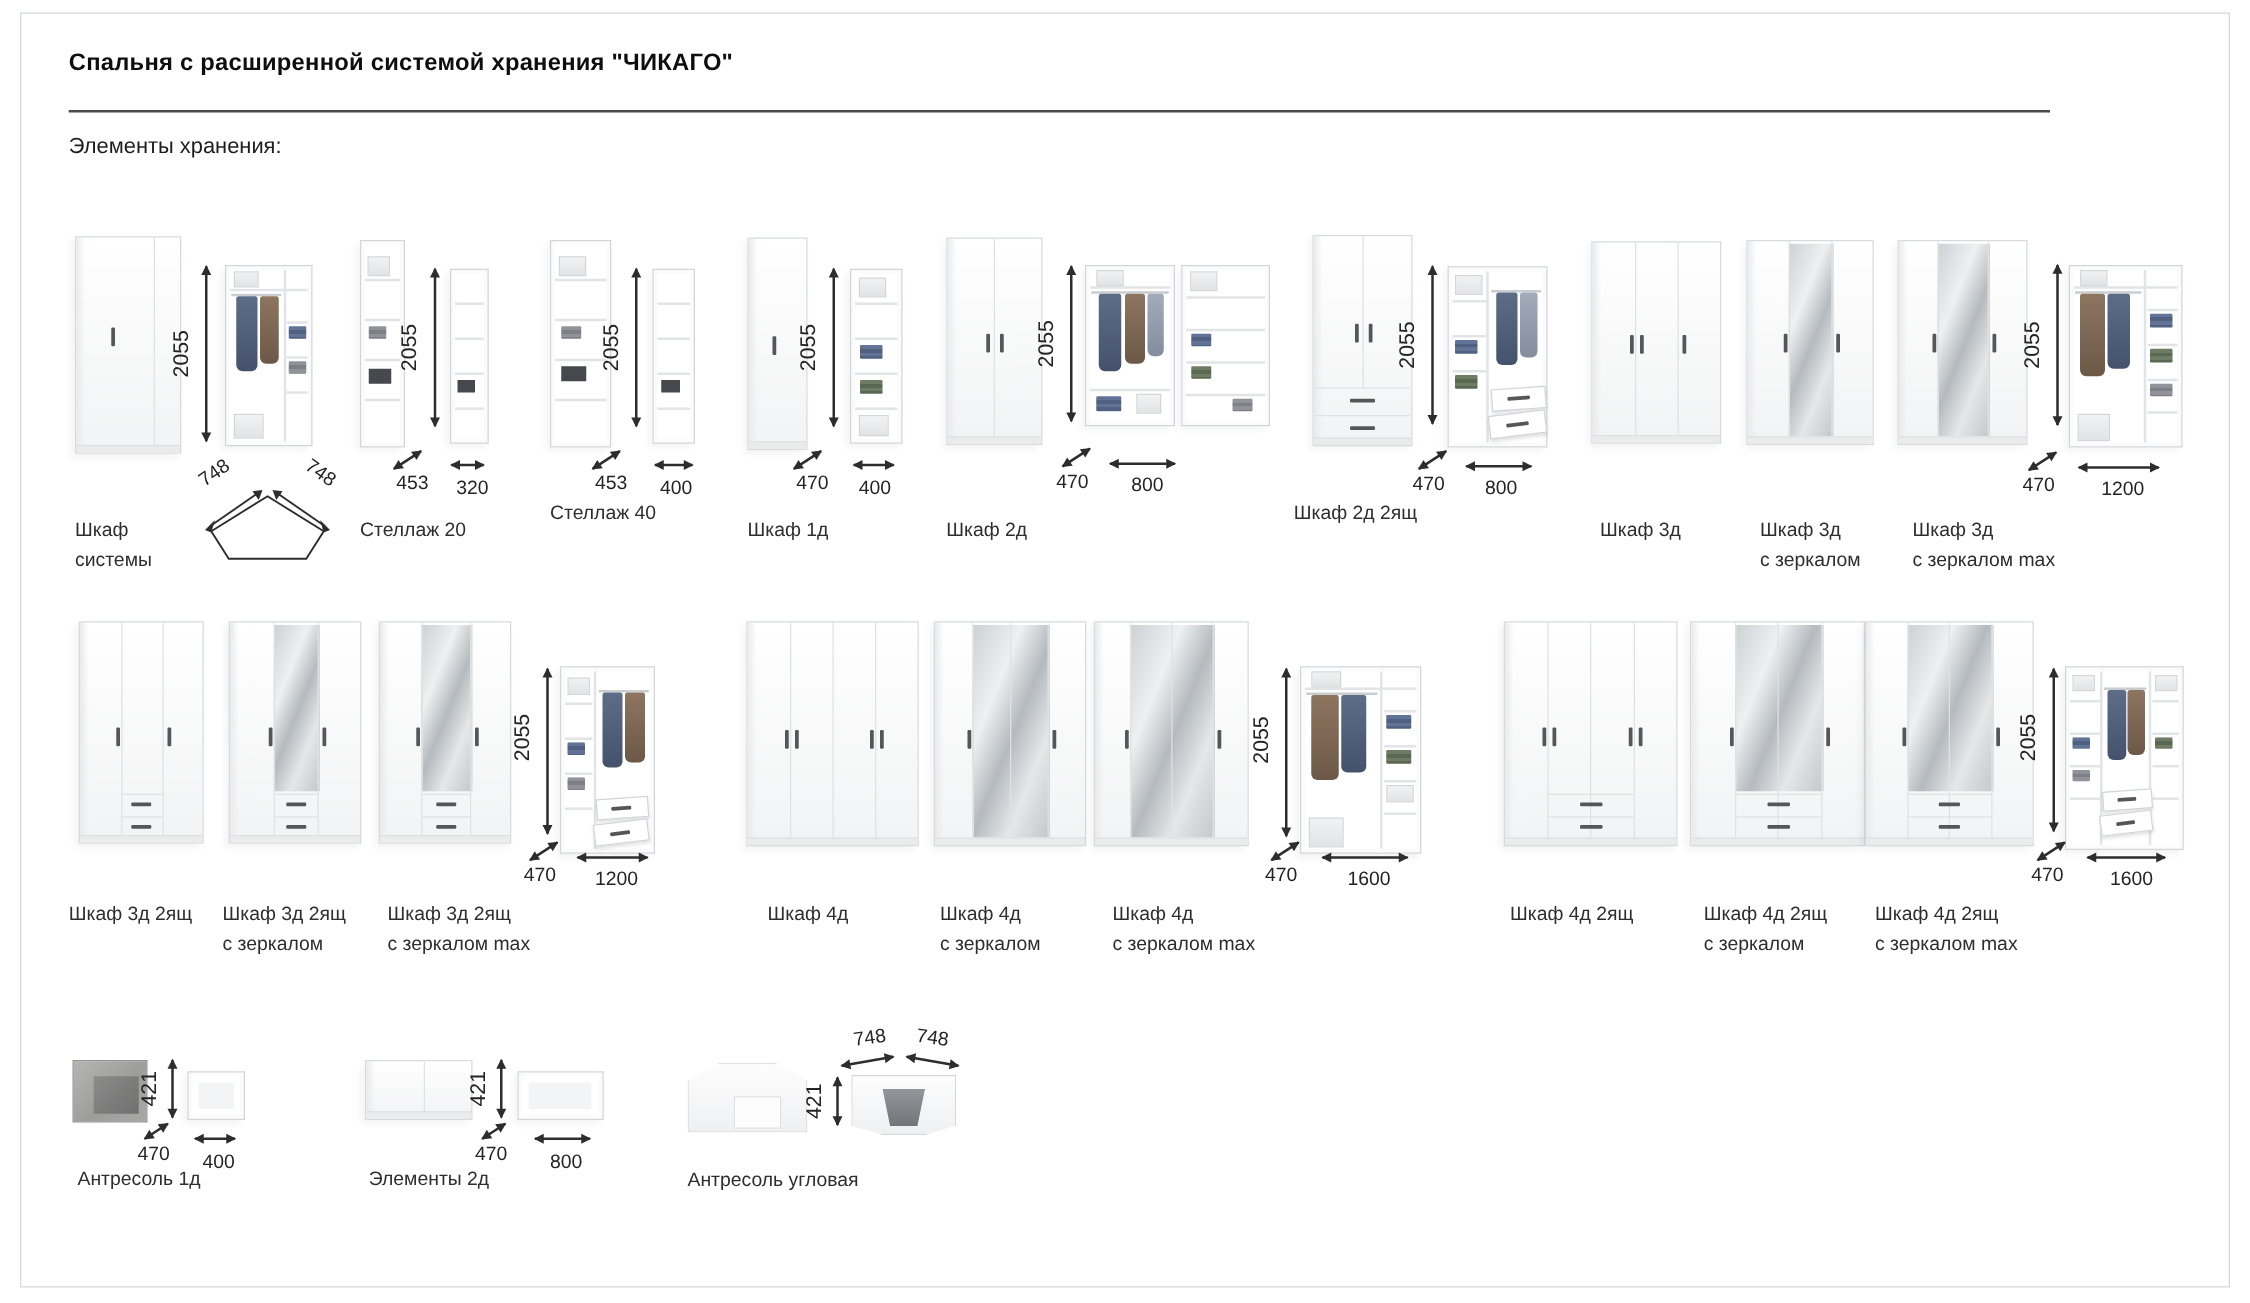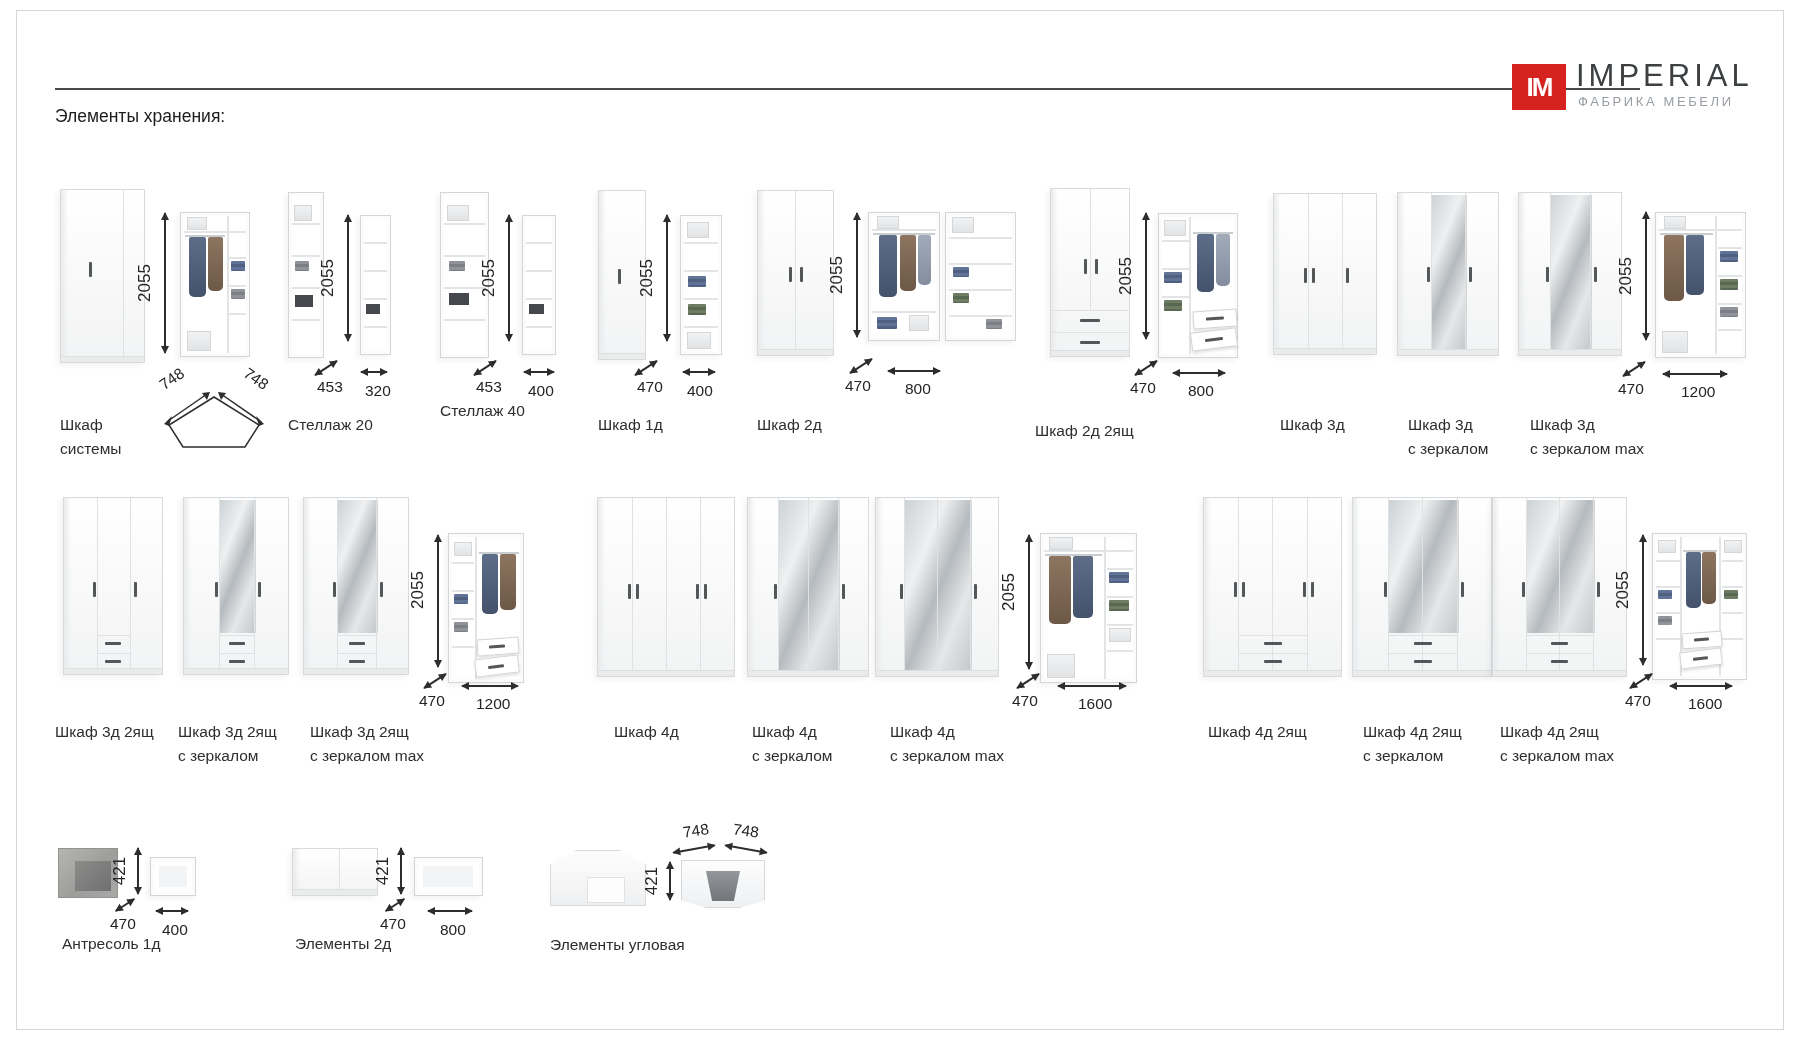--- a/index.html
+++ b/index.html
@@ -57,26 +57,22 @@
   .cornerbox{position:absolute;background:linear-gradient(180deg,#fdfdfe,#eff0f1);border:1px solid #d8dadc;clip-path:polygon(0 26%,27% 0,73% 0,100% 26%,100% 100%,0 100%);}
   .cornerdoor{position:absolute;background:#fdfdfe;border:1px solid #dfe1e3;}
   .copen{position:absolute;background:linear-gradient(180deg,#fdfdfe,#eef0f1);border:1px solid #d6d8da;clip-path:polygon(0 0,100% 0,100% 84%,70% 100%,30% 100%,0 84%);}
   .copening{position:absolute;background:linear-gradient(180deg,#93969a,#717478);clip-path:polygon(0 0,100% 0,82% 100%,18% 100%);}
 </style>
 </head>
 <body>
 
 <div id="page">
   <div class="frame"></div>
+  <div class="title">Спальня с расширенной системой хранения "ЧИКАГО"</div>
   <div class="rule"></div>
-  <div class="logo">
-    <div class="logo-mark">IM</div>
-    <div class="logo-brand">IMPERIAL</div>
-    <div class="logo-tag">ФАБРИКА МЕБЕЛИ</div>
-  </div>
   <div class="subtitle">Элементы хранения:</div>
 
   <div class="g" style="left:52px;top:185px;width:215px;height:275px">
     <div class="unit" style="left:8px;top:4px;width:83px;height:172px">
       <i class="dline" style="left:62px"></i>
       <i class="hdl" style="left:28px;top:72px"></i>
     </div>
     <div class="dv" style="left:112px;top:28px;height:140px"></div>
     <div class="dlv" style="left:93px;top:98px">2055</div>
     <div class="open" style="left:128px;top:27px;width:68px;height:143px">
@@ -256,21 +252,21 @@
           <i class="hdlh" style="left:12px;top:6px;width:18px"></i>
         </i>
       <i class="odr" style="left:32px;top:116px;width:44px;height:17px;transform:rotate(-7deg)">
           <i class="hdlh" style="left:13px;top:7px;width:18px"></i>
         </i>
     </div>
     <div class="dh dd" style="left:103px;top:184px;width:26px"></div>
     <div class="dl" style="left:100px;top:196px">470</div>
     <div class="dh" style="left:143px;top:189px;width:52px"></div>
     <div class="dl" style="left:158px;top:199px">800</div>
-    <div class="plabel" style="left:5px;top:236px">
+    <div class="plabel" style="left:5px;top:216px">
       <div>Шкаф 2д 2ящ</div>
     </div>
   </div>
 
   <div class="g" style="left:1268px;top:185px;width:115px;height:275px">
     <div class="unit" style="left:5px;top:8px;width:102px;height:160px">
       <i class="dline" style="left:34px"></i>
       <i class="dline" style="left:68px"></i>
       <i class="hdl" style="left:30px;top:74px"></i>
       <i class="hdl" style="left:38px;top:74px"></i>
@@ -607,18 +603,18 @@
     <div class="dh" style="left:180px;top:28px;width:42px;transform:rotate(10deg)"></div>
     <div class="cornerbox" style="left:5px;top:30px;width:94px;height:54px">
       <i class="cornerdoor" style="left:36px;top:26px;width:36px;height:24px"></i>
     </div>
     <div class="dv" style="left:124px;top:42px;height:38px"></div>
     <div class="dlv" style="left:107px;top:61px">421</div>
     <div class="copen" style="left:136px;top:40px;width:82px;height:46px">
       <i class="copening" style="left:24px;top:10px;width:34px;height:30px"></i>
     </div>
     <div class="plabel" style="left:5px;top:113px">
-      <div>Элементы угловая</div>
+      <div>Антресоль угловая</div>
     </div>
   </div>
 
 
 </div>
 
 </body></html>

